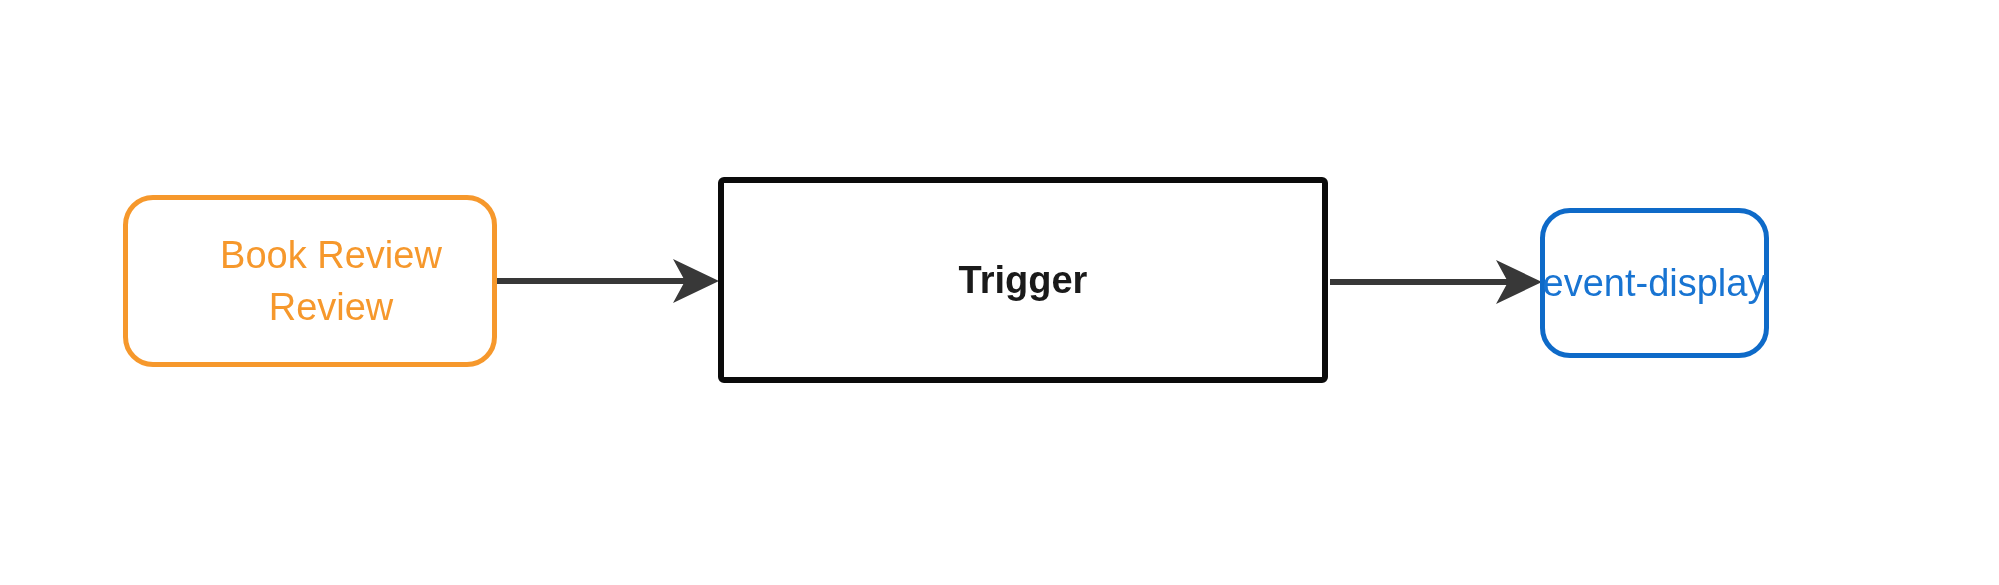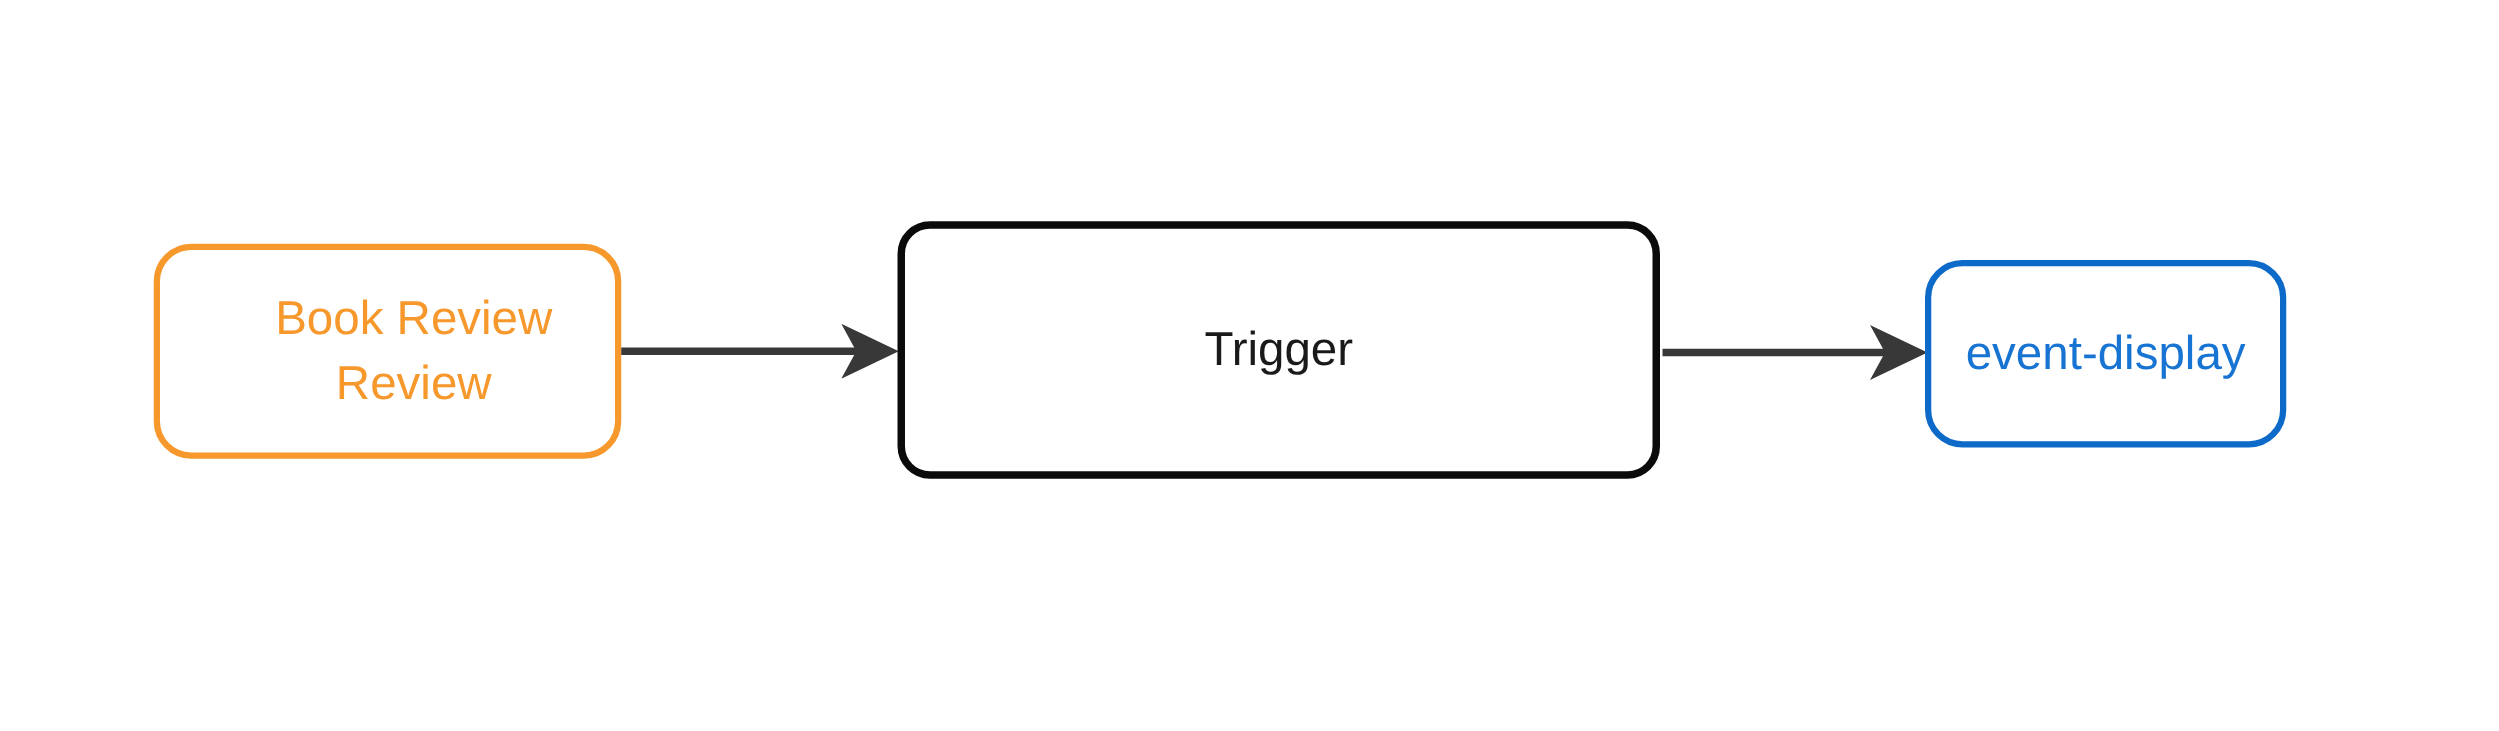--- a/index.html
+++ b/index.html
@@ -42,26 +42,27 @@
     width: 374px; height: 172px;
     border: 5px solid #0c4a6e;
     border-radius: 30px;
     color: #F6982C;
     padding-left: 42px;
   }
   .node-trigger {
     left: 718px; top: 177px;
     width: 610px; height: 206px;
     border: 6px solid #0b0b0b;
-    border-radius: 26px;
+    border-radius: 6px;
     color: #1a1a1a;
+    font-weight: bold;
   }
   .node-event-display {
     left: 1540px; top: 208px;
-    width: 289px; height: 150px;
+    width: 229px; height: 150px;
     border: 5px solid #0E6AC8;
     border-radius: 30px;
     color: #1874D2;
   }
   .arrow {
     position: absolute;
     height: 44px;
   }
   .arrow .shaft {
     position: absolute;

